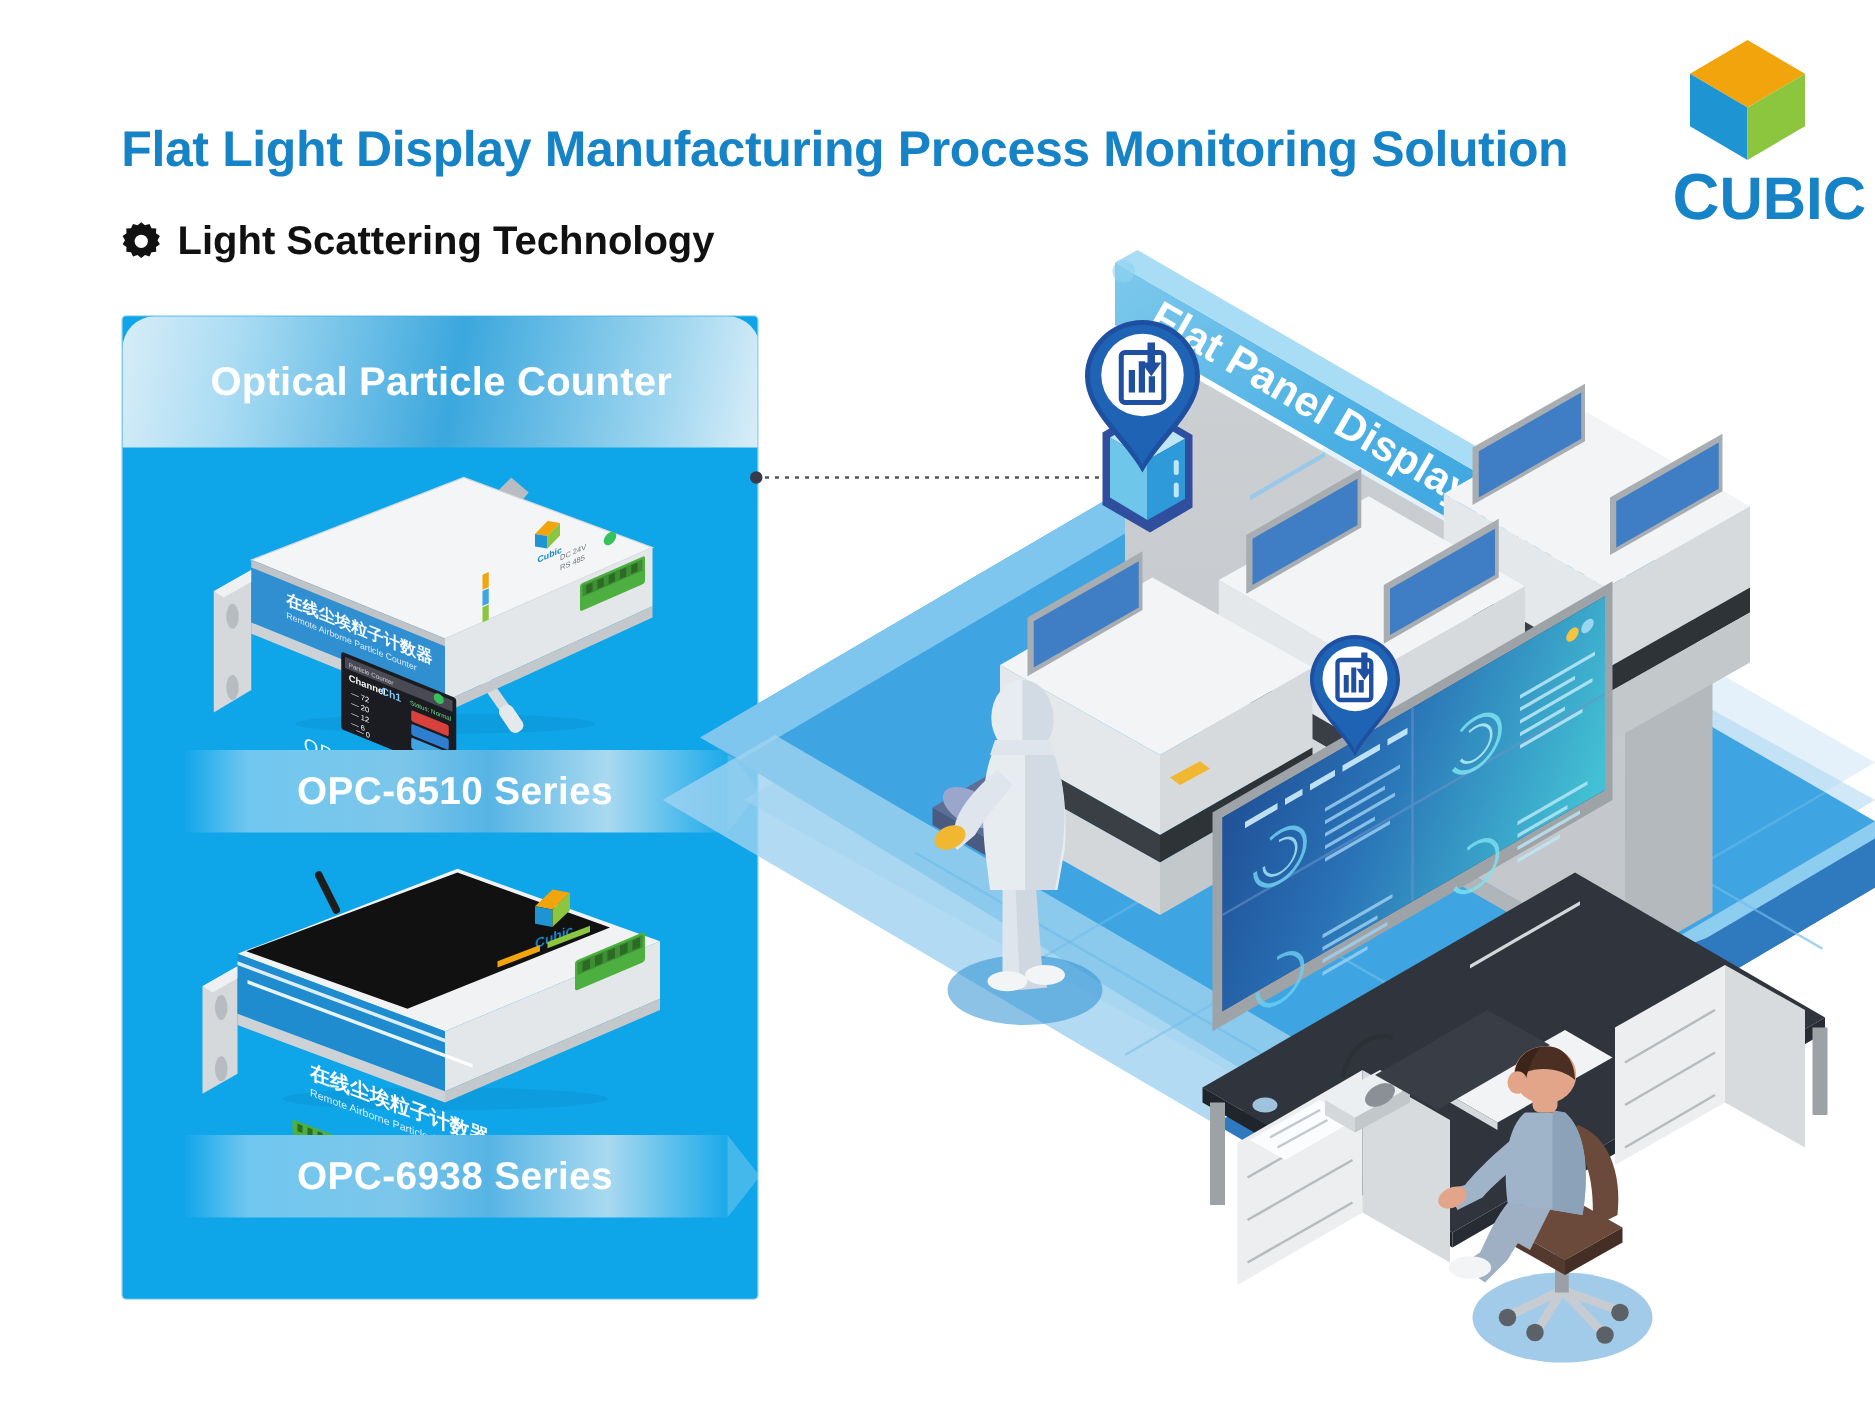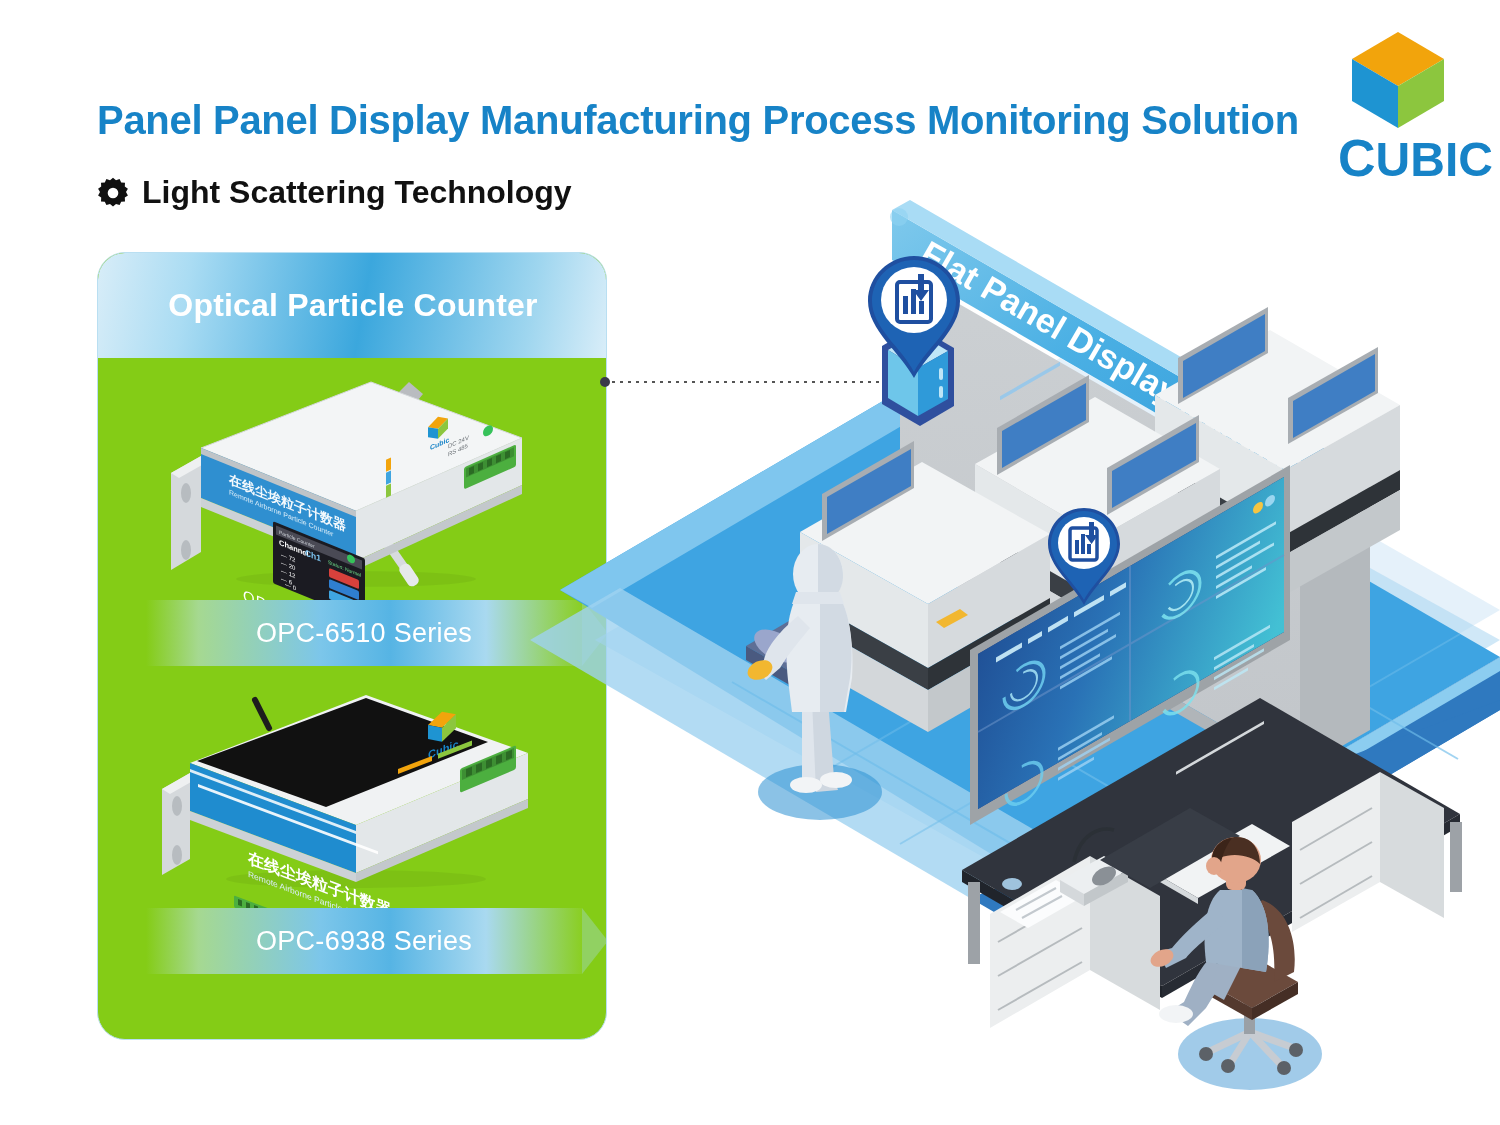--- a/index.html
+++ b/index.html
@@ -34,22 +34,22 @@
     font-size: 40px; font-weight: bold; color: #1783c7;
     letter-spacing: 0px; line-height: 1;
   }
   .logo-text .big { font-size: 52px; }
   .logo-text .small { font-size: 48px; }
 
   
   .card {
     position: absolute; left: 97px; top: 252px;
     width: 510px; height: 788px;
-    border: 1.5px solid #b9dff2; border-radius: 28px;
-    background: #84cc16; overflow: hidden;
+    border: 1.5px solid #b9dff2; border-radius: 4px;
+    background: #0ea5e9; overflow: hidden;
   }
   .card-header {
     position: absolute; left: 0; top: 0; width: 510px; height: 105px;
     background: linear-gradient(100deg, #d8edf8 0%, #aadcf3 18%, #3ba7dd 52%, #9fd6ef 84%, #daeef9 100%);
     border-radius: 26px 26px 0 0;
     display: flex; align-items: center; justify-content: center;
   }
   .card-header-title {
     font-size: 32px; font-weight: bold; color: #ffffff;
     letter-spacing: 0.2px;
@@ -61,21 +61,21 @@
 
   .prod-img { position: relative; width: 510px; height: 235px; }
 
   .prod-label {
     position: relative; width: 436px; height: 66px; margin-left: 48px;
     background: linear-gradient(90deg, rgba(255,255,255,0) 0%, rgba(193,227,245,0.55) 12%,
                 #7cc6ea 40%, #56b4e4 56%, #a9d9f0 78%, rgba(255,255,255,0.05) 100%);
     display: flex; align-items: center; justify-content: center;
   }
   .prod-label-text {
-    font-size: 27px; font-weight: 400; color: #ffffff; letter-spacing: 0.3px;
+    font-size: 31px; font-weight: 700; color: #ffffff; letter-spacing: 0.3px;
   }
   .prod-label .chev {
     position: absolute; right: -26px; top: 0; width: 0; height: 0;
     border-top: 33px solid transparent; border-bottom: 33px solid transparent;
     border-left: 26px solid rgba(169,217,240,0.35);
   }
 
   
   .connector { position: absolute; left: 600px; top: 374px; width: 310px; height: 16px; }
   .connector .dot {
@@ -90,21 +90,21 @@
 
   
   .scene { position: absolute; left: 500px; top: 170px; width: 1000px; height: 940px; }
   .scene svg { display: block; }
 </style>
 </head>
 <body>
 
 <div id="stage">
 
-  <div class="title-main">Panel Panel Display Manufacturing Process Monitoring Solution</div>
+  <div class="title-main">Flat Light Display Manufacturing Process Monitoring Solution</div>
 
   <div class="subtitle-row">
     <span>
       <svg class="gear-icon" viewBox="0 0 32 32" aria-hidden="true">
         <path fill="#111111" d="M16 0.8l3.0 2.4 3.6-1.1 1.6 3.4 3.8 0.3 -0.2 3.8 3.1 2.2 -1.9 3.3 1.9 3.3 -3.1 2.2 0.2 3.8 -3.8 0.3 -1.6 3.4 -3.6-1.1 -3.0 2.4 -3.0-2.4 -3.6 1.1 -1.6-3.4 -3.8-0.3 0.2-3.8 -3.1-2.2 1.9-3.3 -1.9-3.3 3.1-2.2 -0.2-3.8 3.8-0.3 1.6-3.4 3.6 1.1z"></path>
         <circle cx="16" cy="16" r="5.3" fill="#ffffff"></circle>
       </svg>
     </span>
     <span class="subtitle-text">Light Scattering Technology</span>
   </div>

